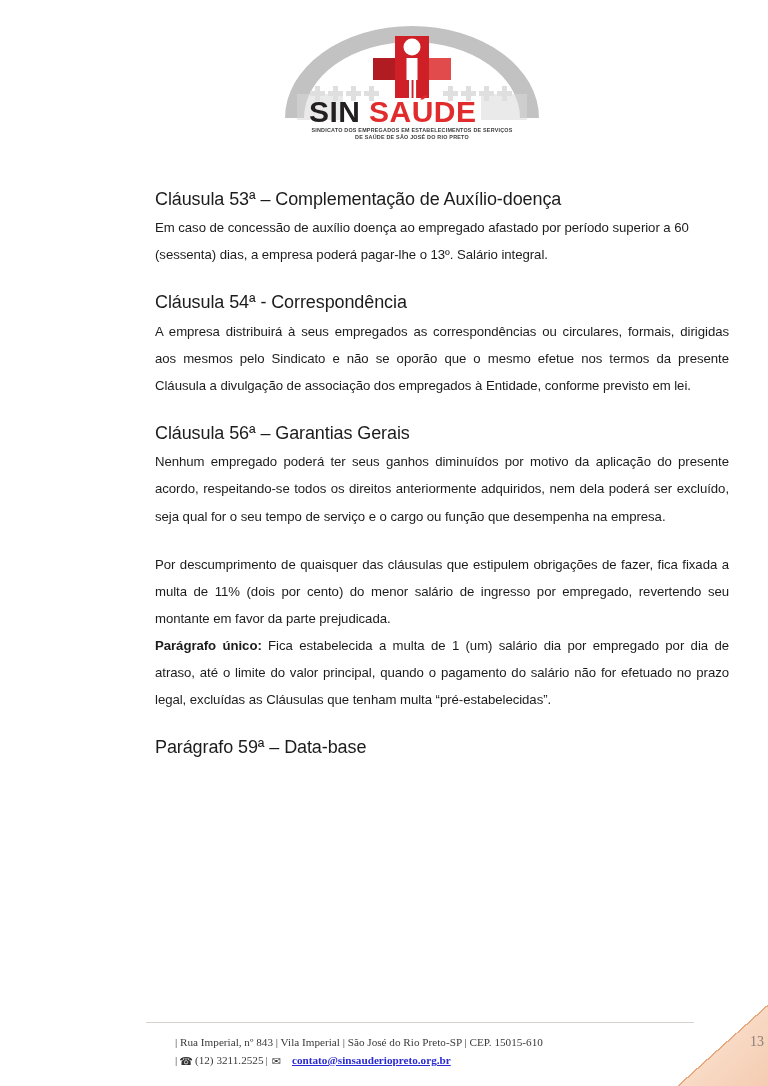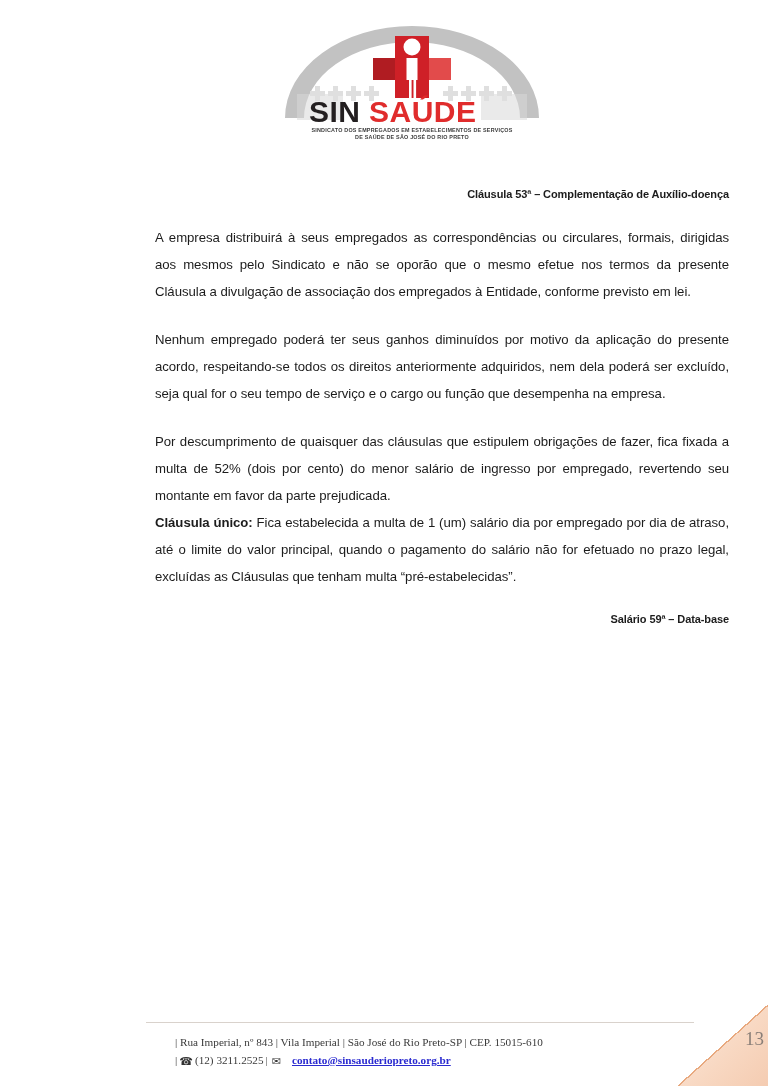--- a/index.html
+++ b/index.html
@@ -42,27 +42,27 @@
     left: 127px;
     top: 186px;
     width: 574px;
   }
   .clause-block {
     margin-bottom: 21px;
   }
   .clause-block:last-child { margin-bottom: 0; }
 
   .clause-title {
-    font-size: 11px;
-    font-weight: bold;
+    font-size: 18px;
+    font-weight: normal;
     color: #1c1c1c;
     line-height: 1.52;
     letter-spacing: -0.1px;
     margin: 0 0 1px 0;
-    text-align: right;
+    text-align: left;
   }
   .clause-para {
     font-size: 13.2px;
     color: #1c1c1c;
     line-height: 2.05;
     margin: 0;
     letter-spacing: -0.05px;
   }
   .clause-para.justify { text-align: justify; }
   .clause-para.left { text-align: left; }
@@ -128,21 +128,21 @@
     position: absolute;
     inset: 0;
     background:
       linear-gradient(to bottom right, transparent calc(50% - 0.7px), #e8a97f calc(50% - 0.7px), #e8a97f calc(50% + 0.7px), transparent calc(50% + 0.7px));
   }
   .page-number {
     position: absolute;
     right: 32px;
     bottom: 36px;
     font-family: "Liberation Serif", serif;
-    font-size: 19px;
+    font-size: 14px;
     color: #8a7f78;
   }
 </style>
 </head>
 <body>
 
 <div class="page">
 
   <div class="header">
     <div class="logo">
@@ -209,41 +209,44 @@
         <text x="135" y="110" text-anchor="middle" font-family="Liberation Sans, sans-serif" font-size="5.4" font-weight="bold" fill="#3b3b3b" letter-spacing="0.22">SINDICATO DOS EMPREGADOS EM ESTABELECIMENTOS DE SERVIÇOS</text>
         <text x="135" y="116.5" text-anchor="middle" font-family="Liberation Sans, sans-serif" font-size="5.4" font-weight="bold" fill="#3b3b3b" letter-spacing="0.22">DE SAÚDE DE SÃO JOSÉ DO RIO PRETO</text>
       </svg>
     </div>
   </div>
 
   <div class="content">
 
     <div class="clause-block">
       <p class="clause-title">Cláusula 53ª – Complementação de Auxílio-doença</p>
-    </div>
-
-    <div class="clause-block">
+      <p class="clause-para left">Em caso de concessão de auxílio doença ao empregado afastado por período superior a 60 (sessenta) dias, a empresa poderá pagar-lhe o 13º. Salário integral.</p>
+    </div>
+
+    <div class="clause-block">
+      <p class="clause-title">Cláusula 54ª - Correspondência</p>
       <p class="clause-para justify">A empresa distribuirá à seus empregados as correspondências ou circulares, formais, dirigidas aos mesmos pelo Sindicato e não se oporão que o mesmo efetue nos termos da presente Cláusula a divulgação de associação dos empregados à Entidade, conforme previsto em lei.</p>
     </div>
 
 
     <div class="clause-block">
+      <p class="clause-title">Cláusula 56ª – Garantias Gerais</p>
       <p class="clause-para justify">Nenhum empregado poderá ter seus ganhos diminuídos por motivo da aplicação do presente acordo, respeitando-se todos os direitos anteriormente adquiridos, nem dela poderá ser excluído, seja qual for o seu tempo de serviço e o cargo ou função que desempenha na empresa.</p>
     </div>
 
     <div class="clause-block">
     </div>
 
     <div class="clause-block">
-      <p class="clause-para justify">Por descumprimento de quaisquer das cláusulas que estipulem obrigações de fazer, fica fixada a multa de 52% (dois por cento) do menor salário de ingresso por empregado, revertendo seu montante em favor da parte prejudicada.</p>
-      <p class="clause-para justify"><span class="lead">Cláusula único:</span><span> Fica estabelecida a multa de 1 (um) salário dia por empregado por dia de atraso, até o limite do valor principal, quando o pagamento do salário não for efetuado no prazo legal, excluídas as Cláusulas que tenham multa “pré-estabelecidas”.</span></p>
-    </div>
-
-    <div class="clause-block">
-      <p class="clause-title">Salário 59ª – Data-base</p>
+      <p class="clause-para justify">Por descumprimento de quaisquer das cláusulas que estipulem obrigações de fazer, fica fixada a multa de 11% (dois por cento) do menor salário de ingresso por empregado, revertendo seu montante em favor da parte prejudicada.</p>
+      <p class="clause-para justify"><span class="lead">Parágrafo único:</span><span> Fica estabelecida a multa de 1 (um) salário dia por empregado por dia de atraso, até o limite do valor principal, quando o pagamento do salário não for efetuado no prazo legal, excluídas as Cláusulas que tenham multa “pré-estabelecidas”.</span></p>
+    </div>
+
+    <div class="clause-block">
+      <p class="clause-title">Parágrafo 59ª – Data-base</p>
     </div>
 
   </div>
 
   <div class="footer-rule"></div>
 
   <div class="footer">
     <span class="footer-line">| Rua Imperial, nº  843  |  Vila Imperial  |  São José do Rio Preto-SP  | CEP. 15015-610</span>
     <span class="footer-line"><span>|</span><span class="foot-icon">☎</span><span>(12) 3211.2525</span><span class="foot-sep">|</span><span class="foot-icon">✉</span><a href="#" class="foot-email">contato@sinsauderiopreto.org.br</a></span>
   </div>

